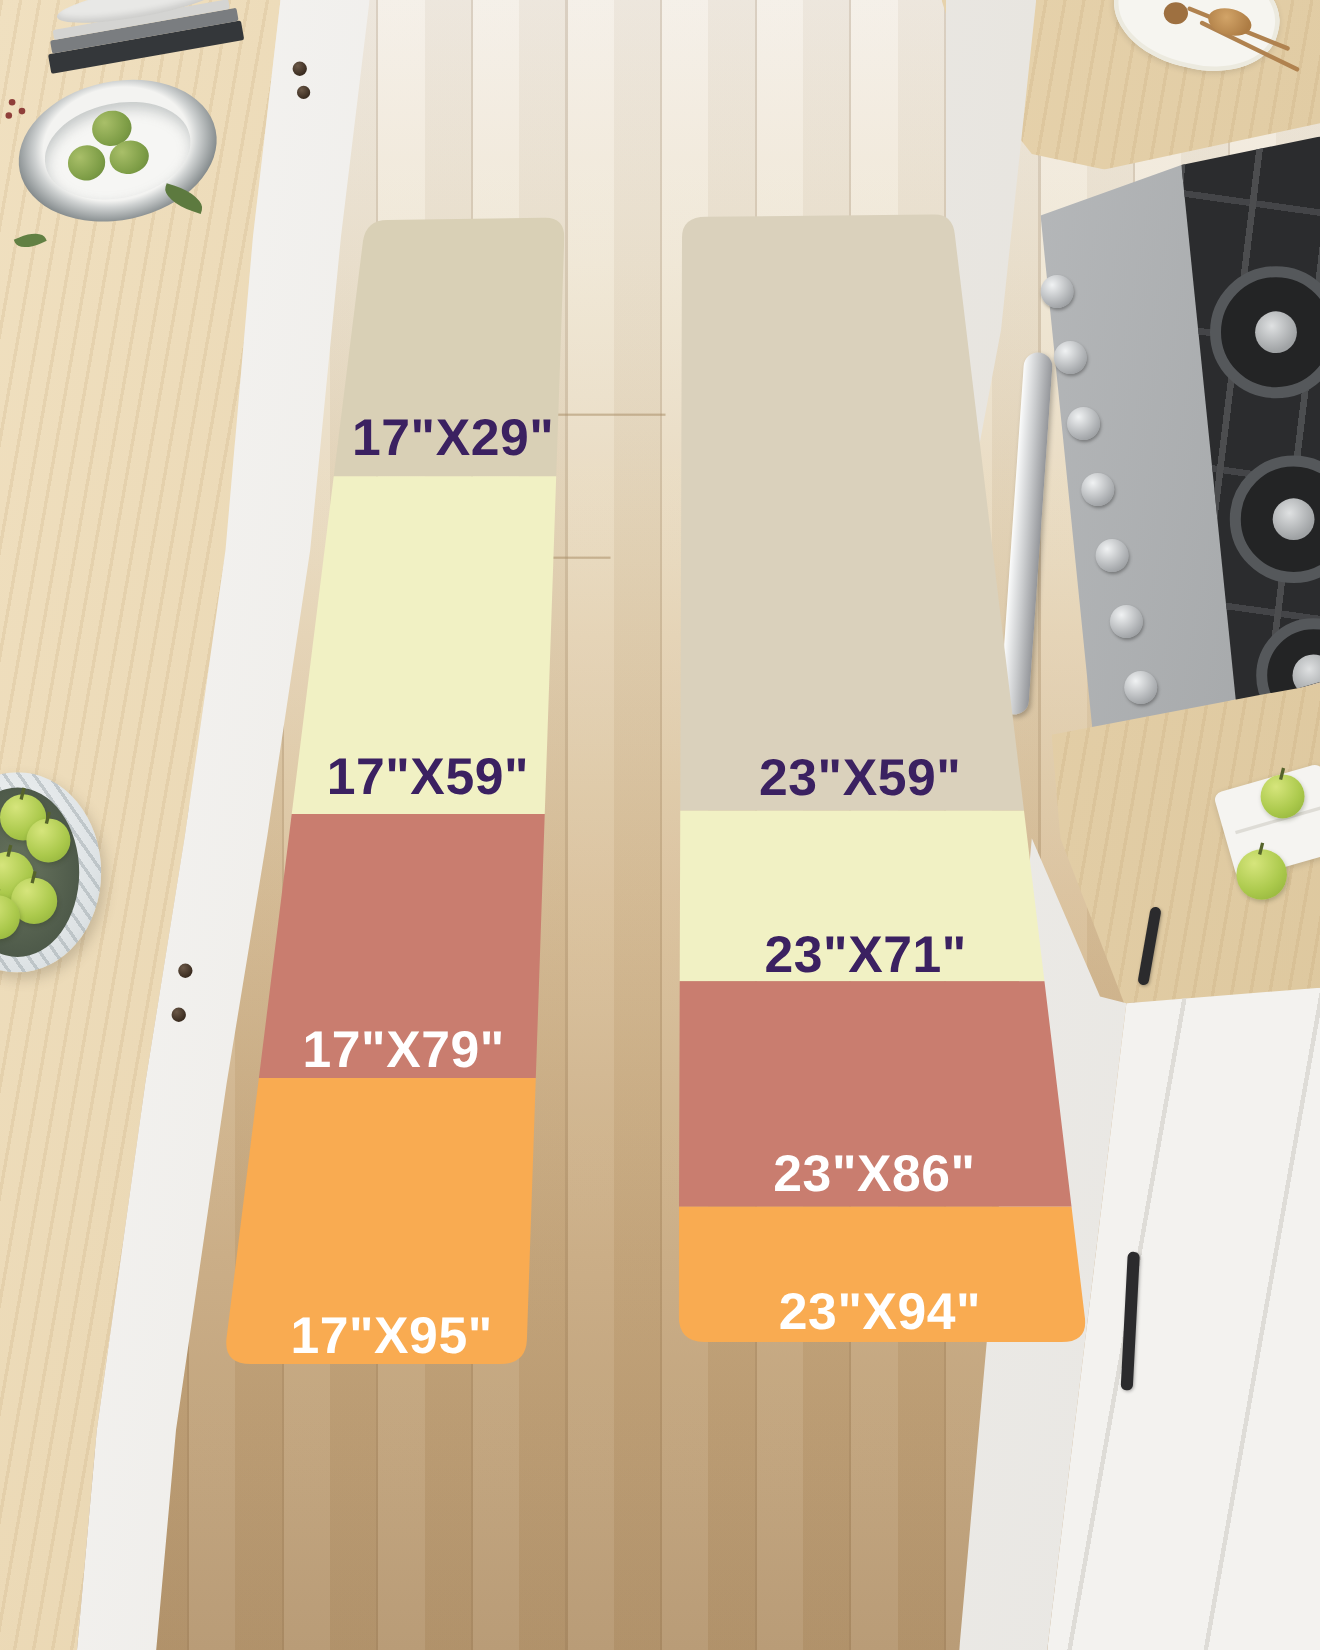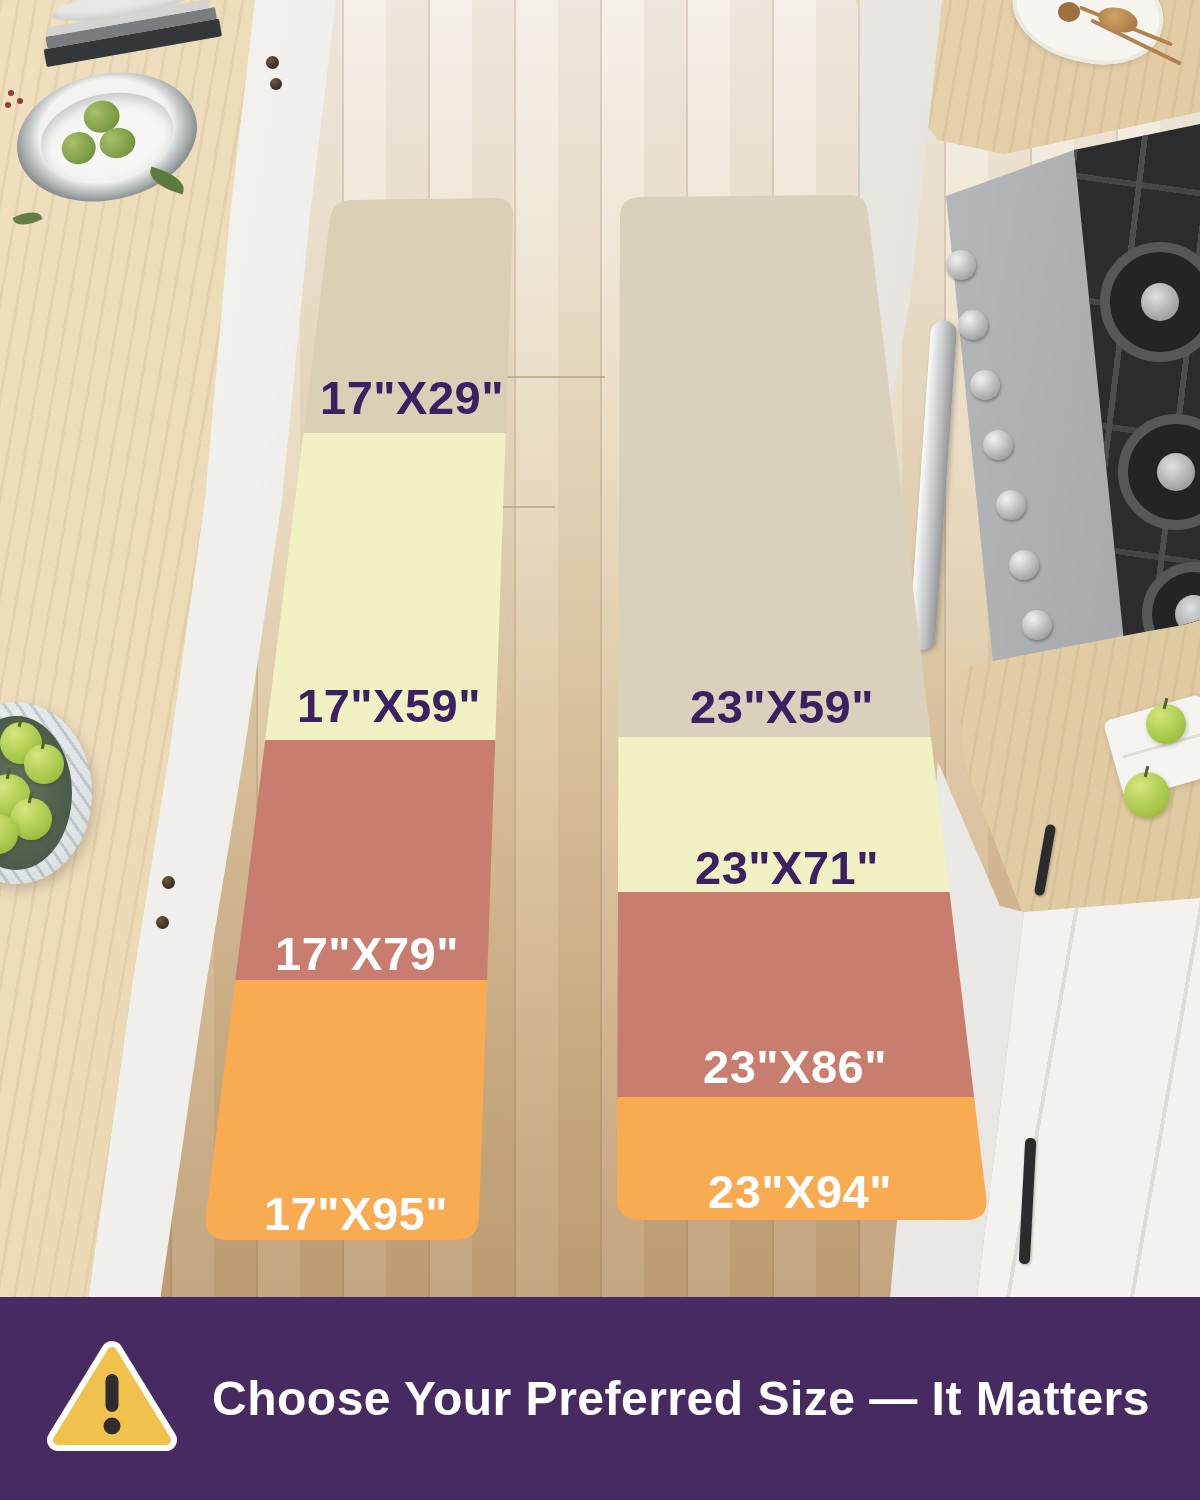--- a/index.html
+++ b/index.html
@@ -201,25 +201,13 @@
     <text x="389" y="722" text-anchor="middle" fill="#3b2161">17"X59"</text>
     <text x="367" y="970" text-anchor="middle" fill="#ffffff">17"X79"</text>
     <text x="356" y="1230" text-anchor="middle" fill="#ffffff">17"X95"</text>
 
     <text x="782" y="723" text-anchor="middle" fill="#3b2161">23"X59"</text>
     <text x="787" y="884" text-anchor="middle" fill="#3b2161">23"X71"</text>
     <text x="795" y="1083" text-anchor="middle" fill="#ffffff">23"X86"</text>
     <text x="800" y="1208" text-anchor="middle" fill="#ffffff">23"X94"</text>
   </svg>
 
-  <div class="banner" style="background: rgb(71, 42, 97);">
-    <svg width="132" height="120" viewBox="0 0 132 118">
-      <path d="M66 12 L120 100 L12 100 Z" fill="none" stroke-width="22" stroke-linejoin="round" stroke="#ffffff"></path>
-      <path d="M66 12 L120 100 L12 100 Z" stroke-width="10" stroke-linejoin="round" fill="#f0c14d"></path>
-      <path d="M66 12 L120 100 L12 100 Z" fill="none" stroke-width="10" stroke-linejoin="round" stroke="#f0c14d"></path>
-      <g fill="#2f2d2e">
-        <rect x="59.5" y="34" width="13" height="38" rx="6.5"></rect>
-        <circle cx="66" cy="86" r="8.5"></circle>
-      </g>
-    </svg>
-    <div class="banner-text" style="color: rgb(255, 255, 255);">Choose Your Preferred Size — It Matters</div>
-  </div>
 </div>
 
 </body></html>

